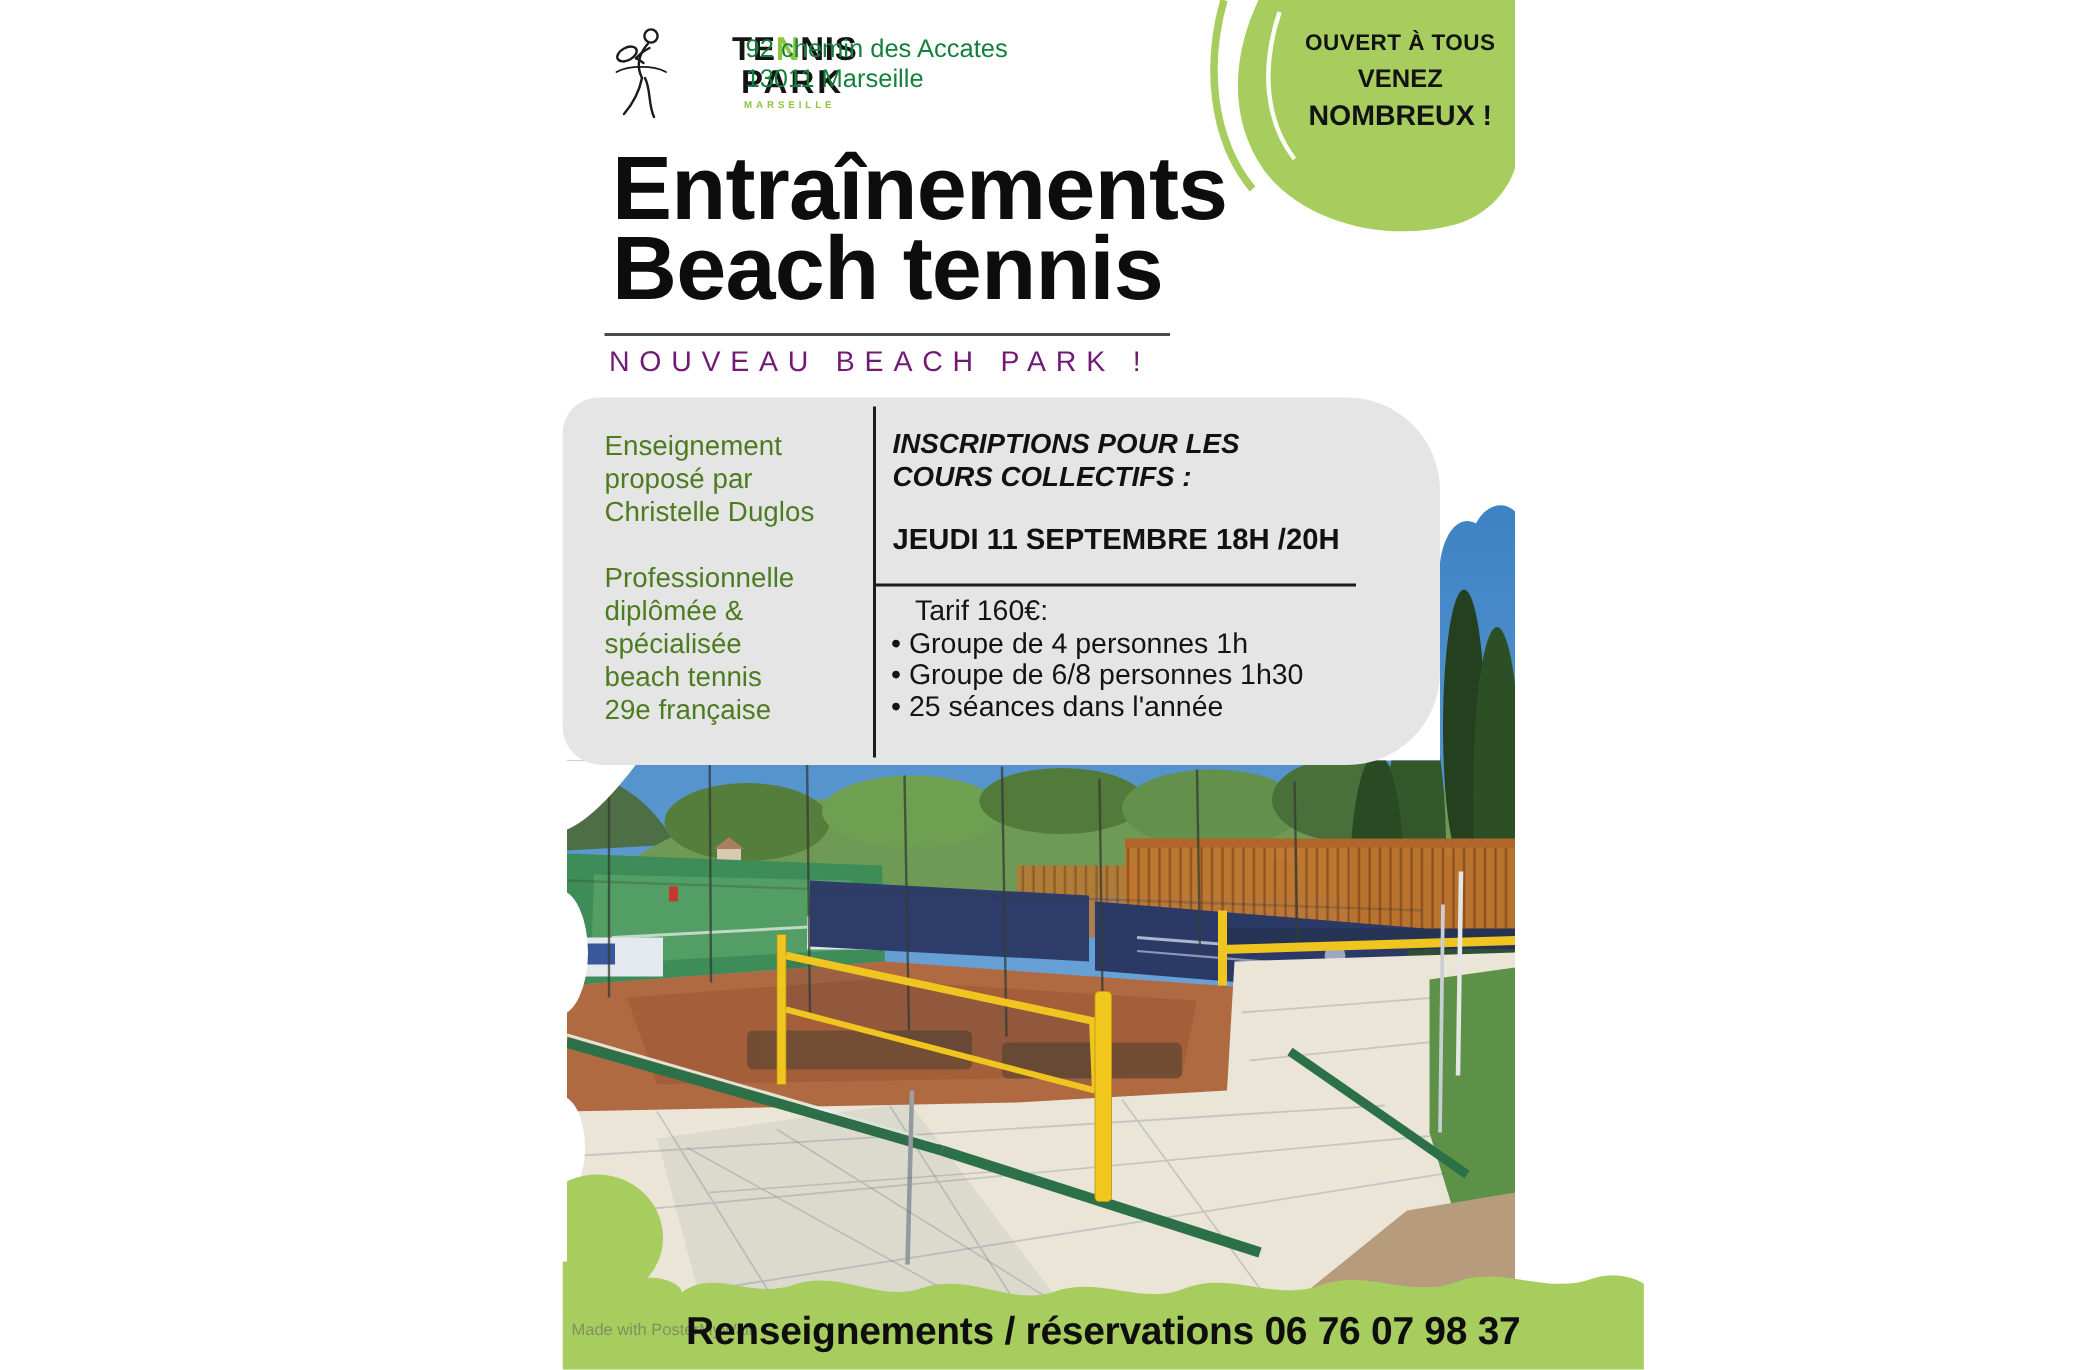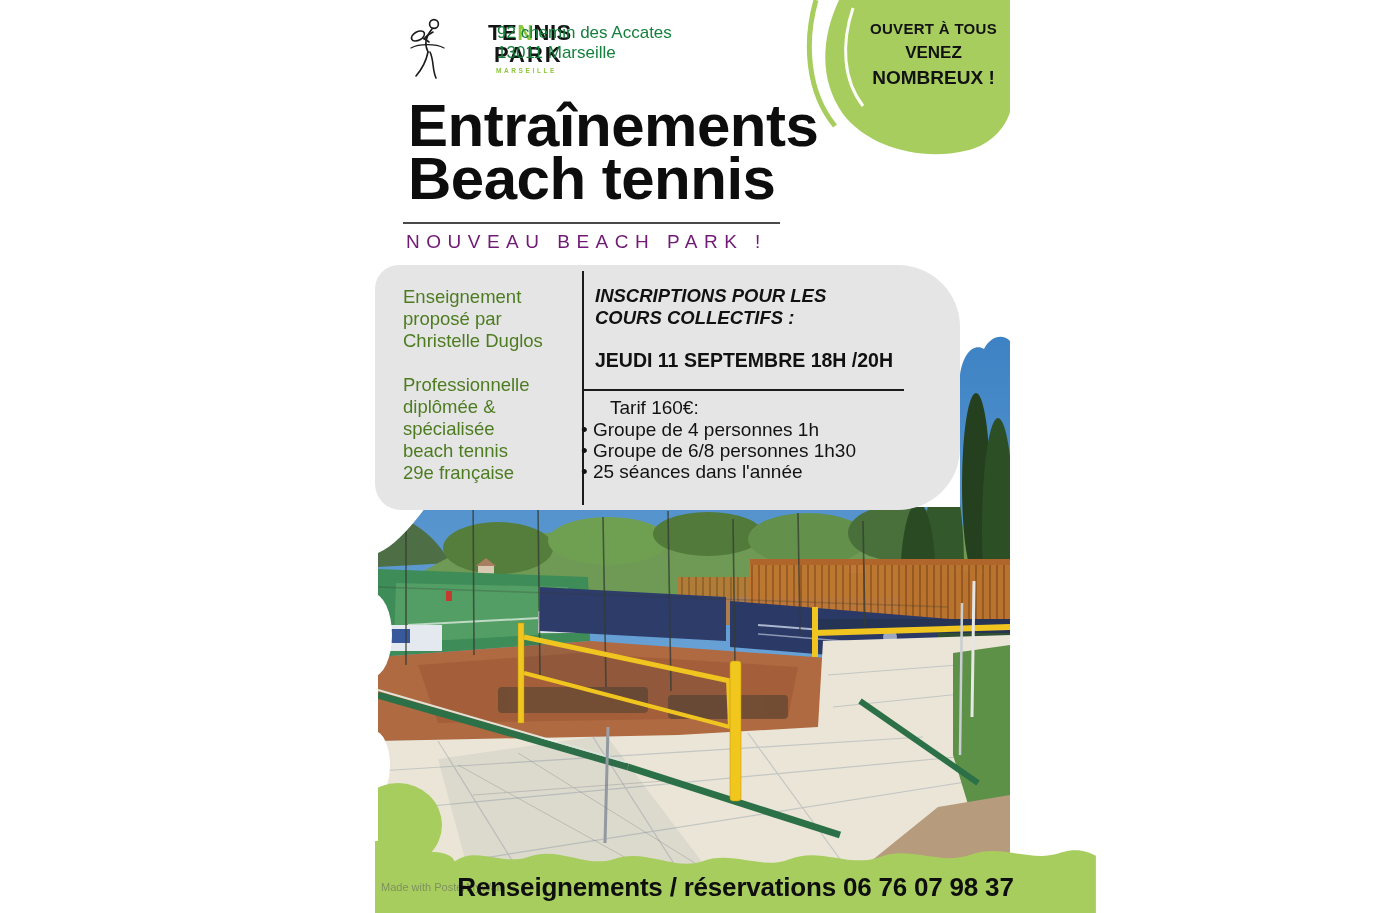--- a/index.html
+++ b/index.html
@@ -41,21 +41,21 @@
               font-size:18.5px; line-height:22px; color:#4d7c20; }
   .col-left p + p { margin-top:22px; }
   .col-left span { display:block; }
   .v-divider { position:absolute; left:207px; top:6px; bottom:5px; width:1.5px; background:#1c1c1c; }
   .rc-heading { position:absolute; left:220px; top:20px; font-size:18.5px; font-weight:800;
                 line-height:22px; color:#111; }
   .rc-heading span { display:block;font-style:italic; }
   .rc-session { position:absolute; left:220px; top:84px; font-size:19.5px; font-weight:800; color:#111; }
   .rc-rule { position:absolute; left:207px; top:124px; width:322px; height:1.5px; background:#1c1c1c; }
   .rc-tarif { position:absolute; left:235px; top:132px; font-size:19px; color:#131313; }
-  .rc-bullets { position:absolute; left:206px; top:154px; list-style:none;
+  .rc-bullets { position:absolute; left:219px; top:154px; list-style:none;
                 font-size:19px; line-height:21px; color:#131313; }
   .rc-bullets li::before { content:"• "; }
 
   
   .photo { position:absolute; left:3px; top:335px; width:632px; height:535px; z-index:1; }
 
   
   .footer-bar { position:absolute; left:0; top:841px; width:721px; height:67px; z-index:6; }
   .footer-bar svg { position:absolute; inset:0; }
   .watermark { position:absolute; left:6px; top:40px; font-size:11px; color:#5f5f5f;

